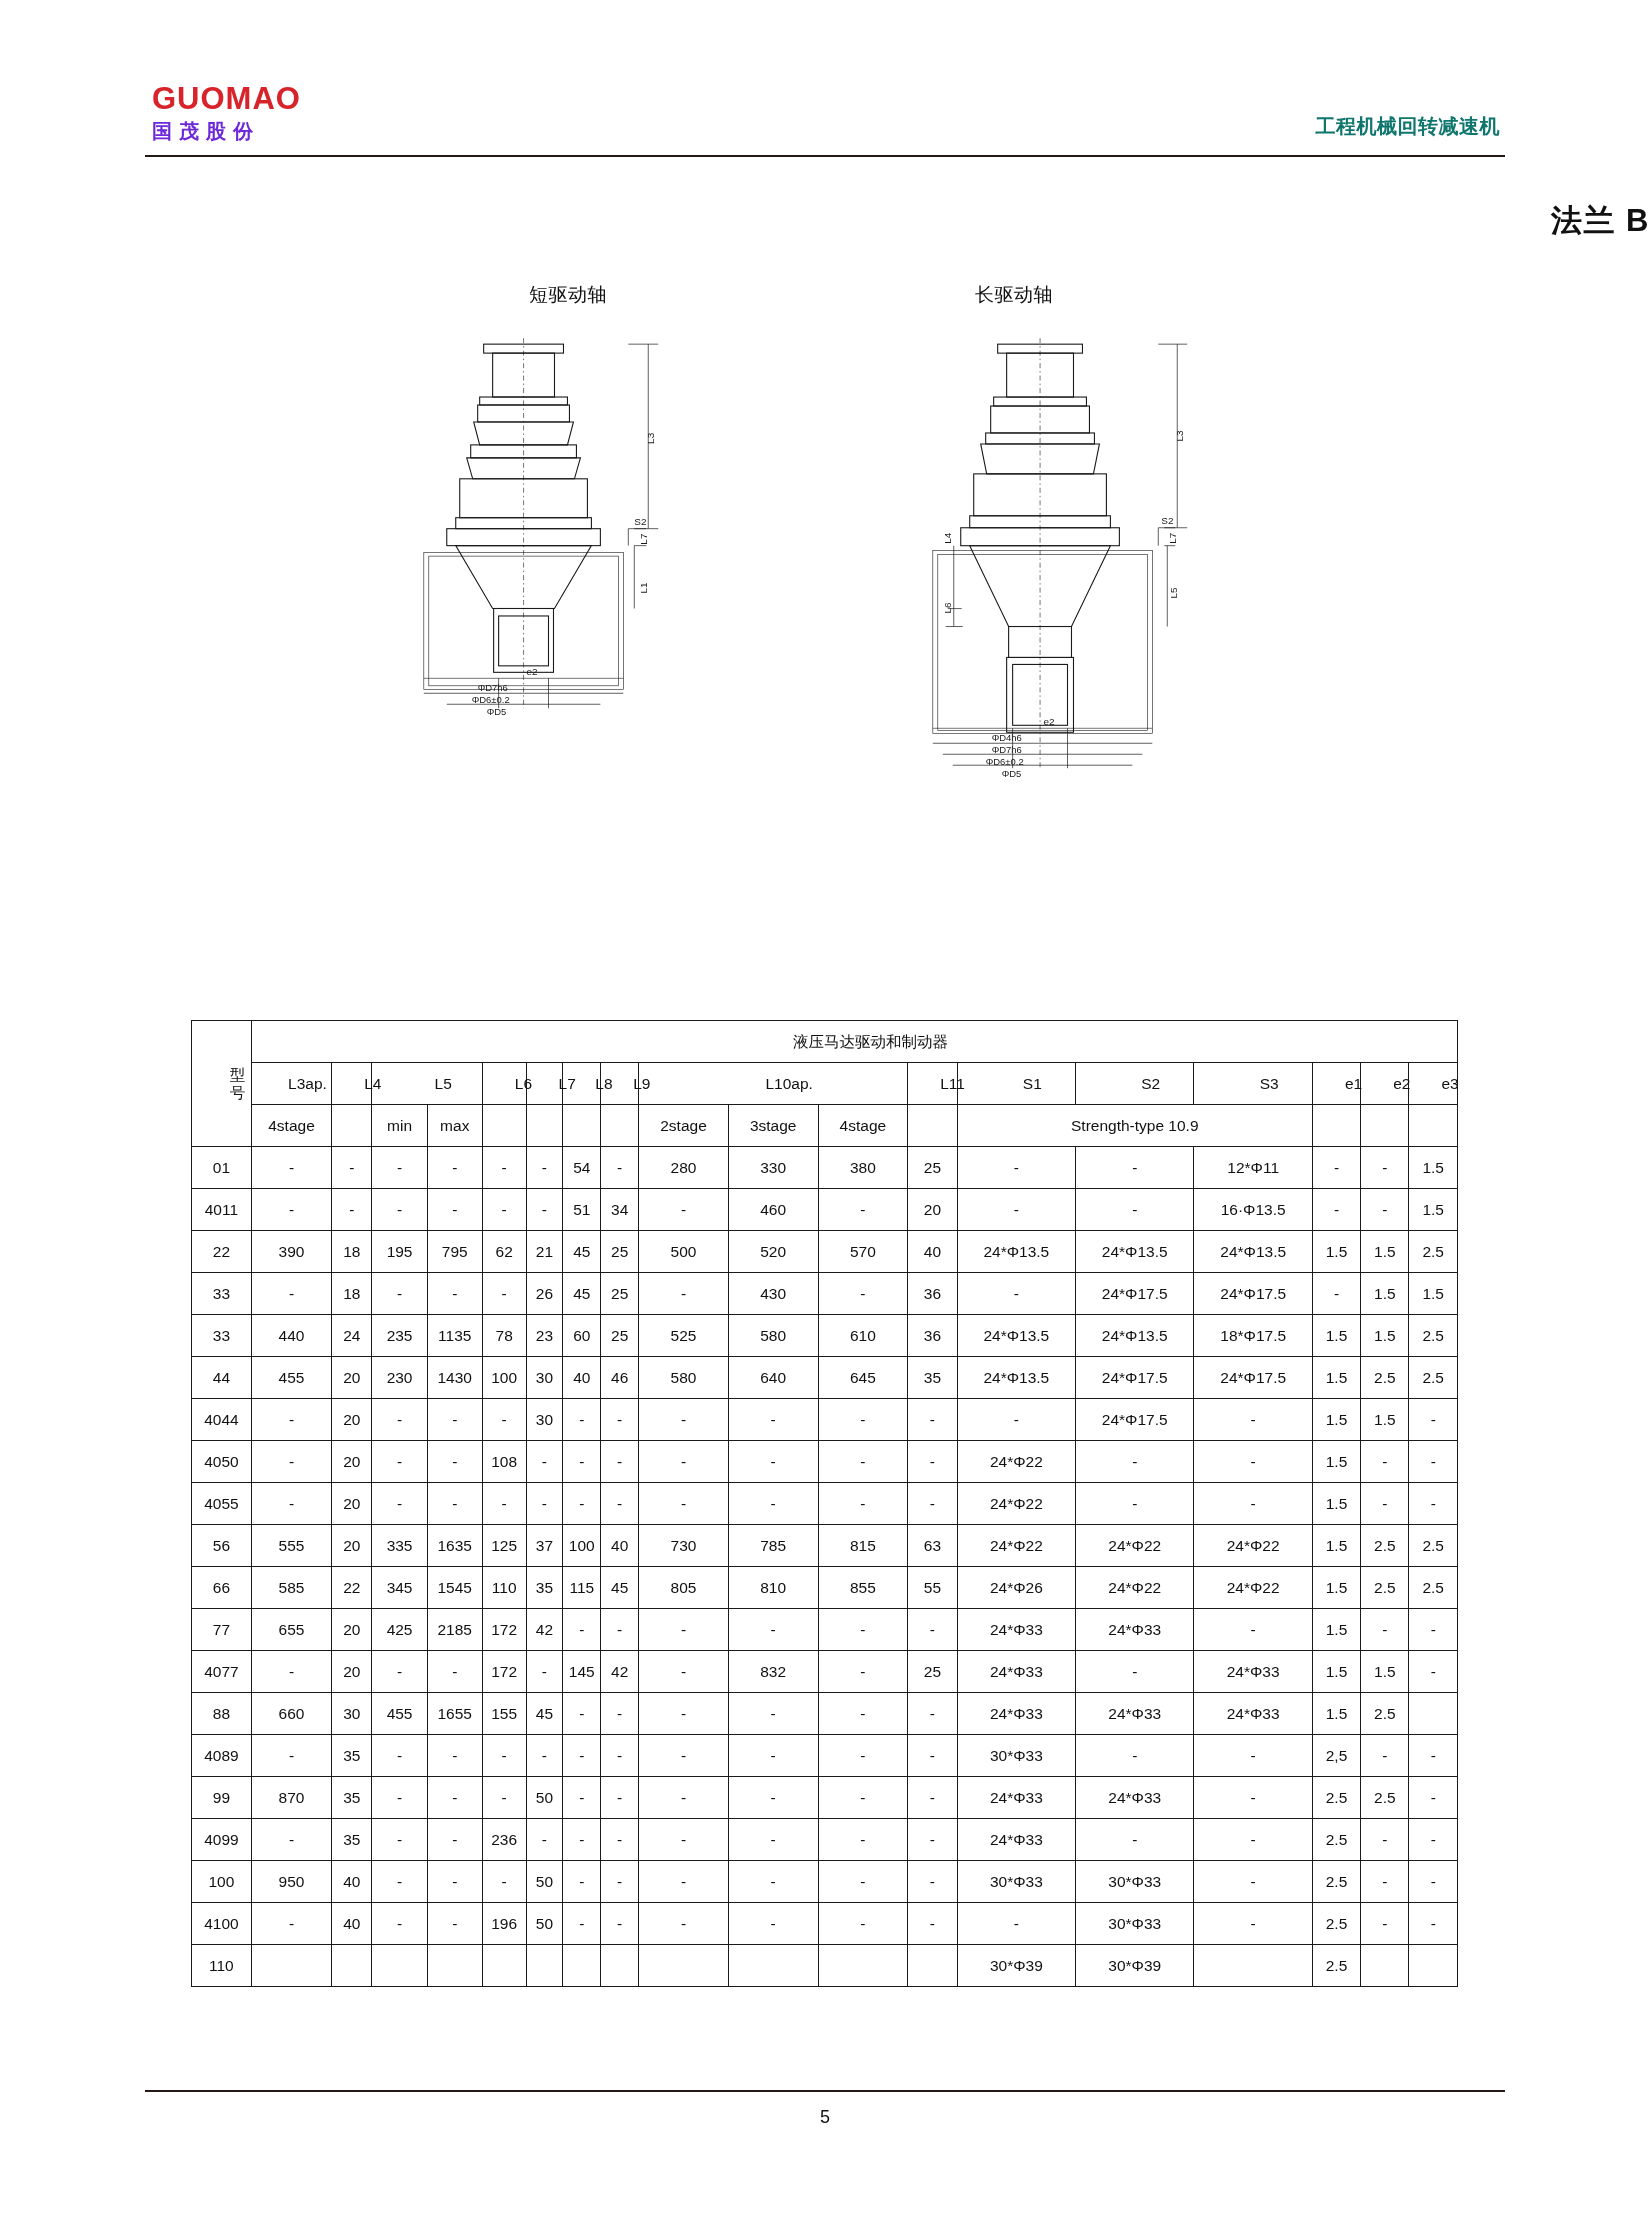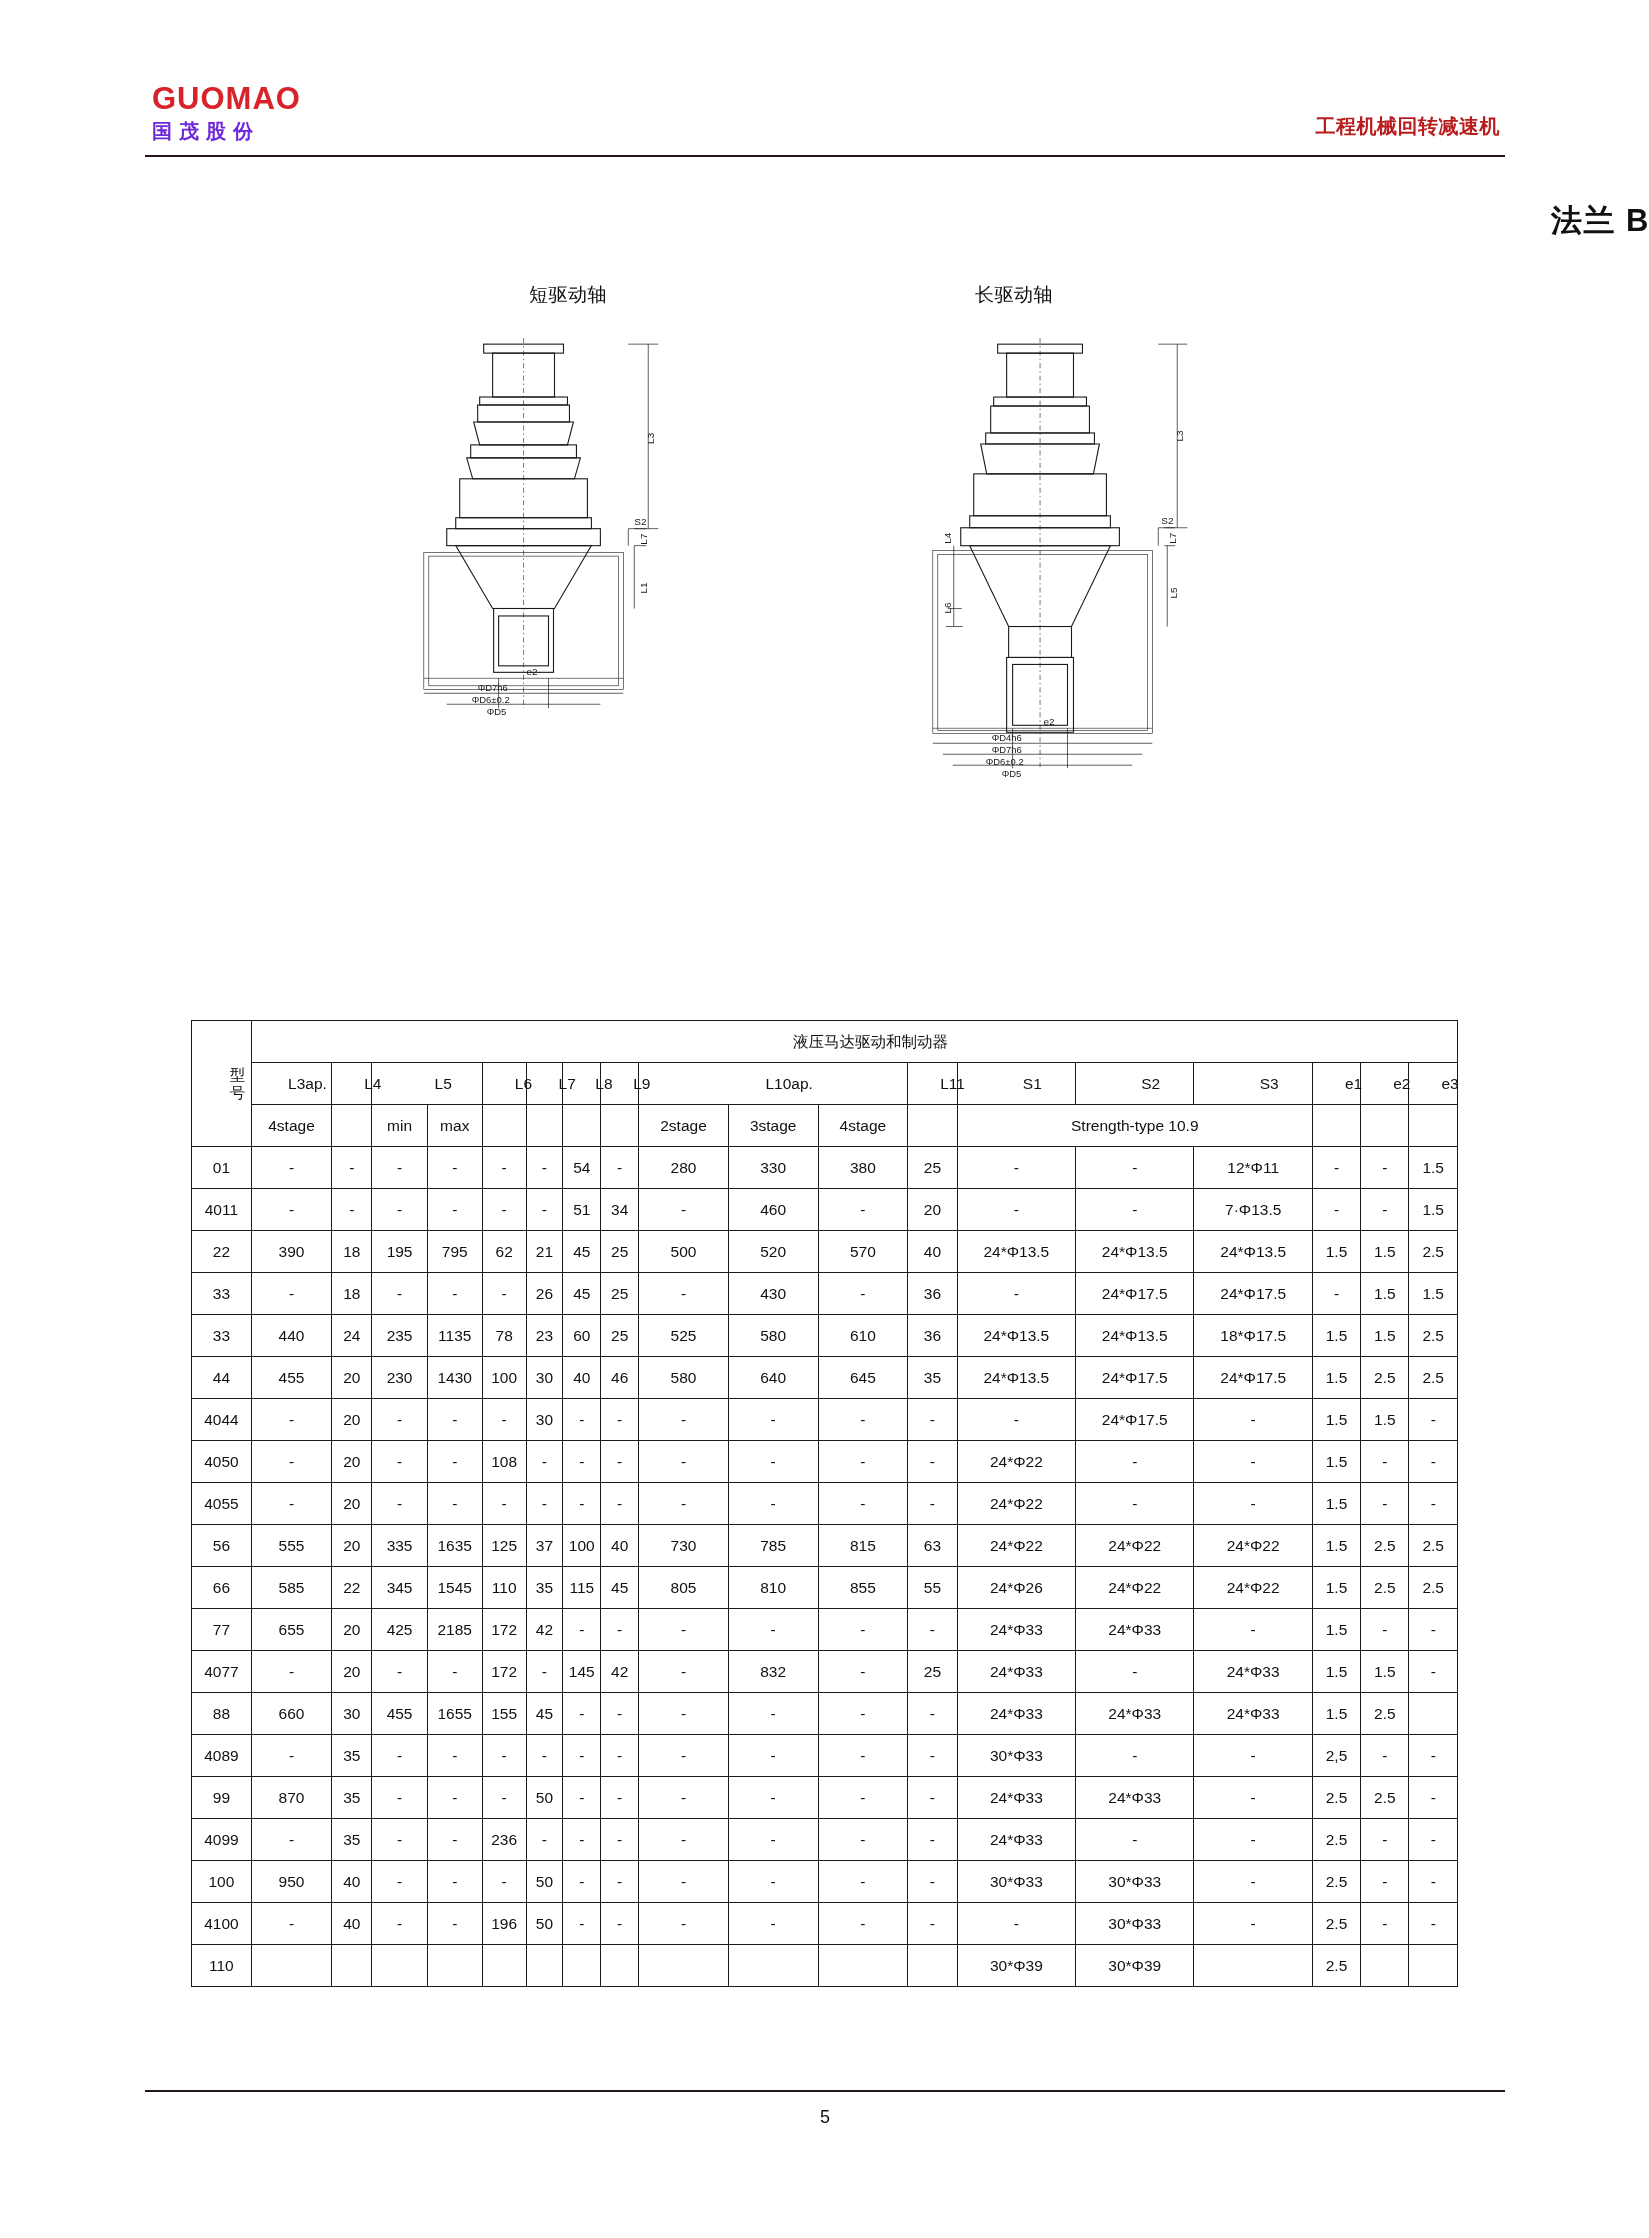--- a/index.html
+++ b/index.html
@@ -48,21 +48,21 @@
     letter-spacing: 7px;
     line-height: 1.2;
     margin-top: 3px;
   }
   .header-title {
     position: absolute;
     right: 5px;
     top: 38px;
     font-size: 20px;
     font-weight: bold;
-    color: #b91c1c;
+    color: #0f766e;
     letter-spacing: 0.5px;
   }
   .header-rule {
     position: absolute;
     left: 0;
     right: 0;
     top: 80px;
     border-top: 2px solid #231815;
   }
 
@@ -380,21 +380,21 @@
             <td>-</td>
             <td>-</td>
             <td>51</td>
             <td>34</td>
             <td>-</td>
             <td>460</td>
             <td>-</td>
             <td>20</td>
             <td>-</td>
             <td>-</td>
-            <td>7·Φ13.5</td>
+            <td>16·Φ13.5</td>
             <td>-</td>
             <td>-</td>
             <td>1.5</td>
           </tr>
           <tr>
             <td class="model">22</td>
             <td>390</td>
             <td>18</td>
             <td>195</td>
             <td>795</td>

